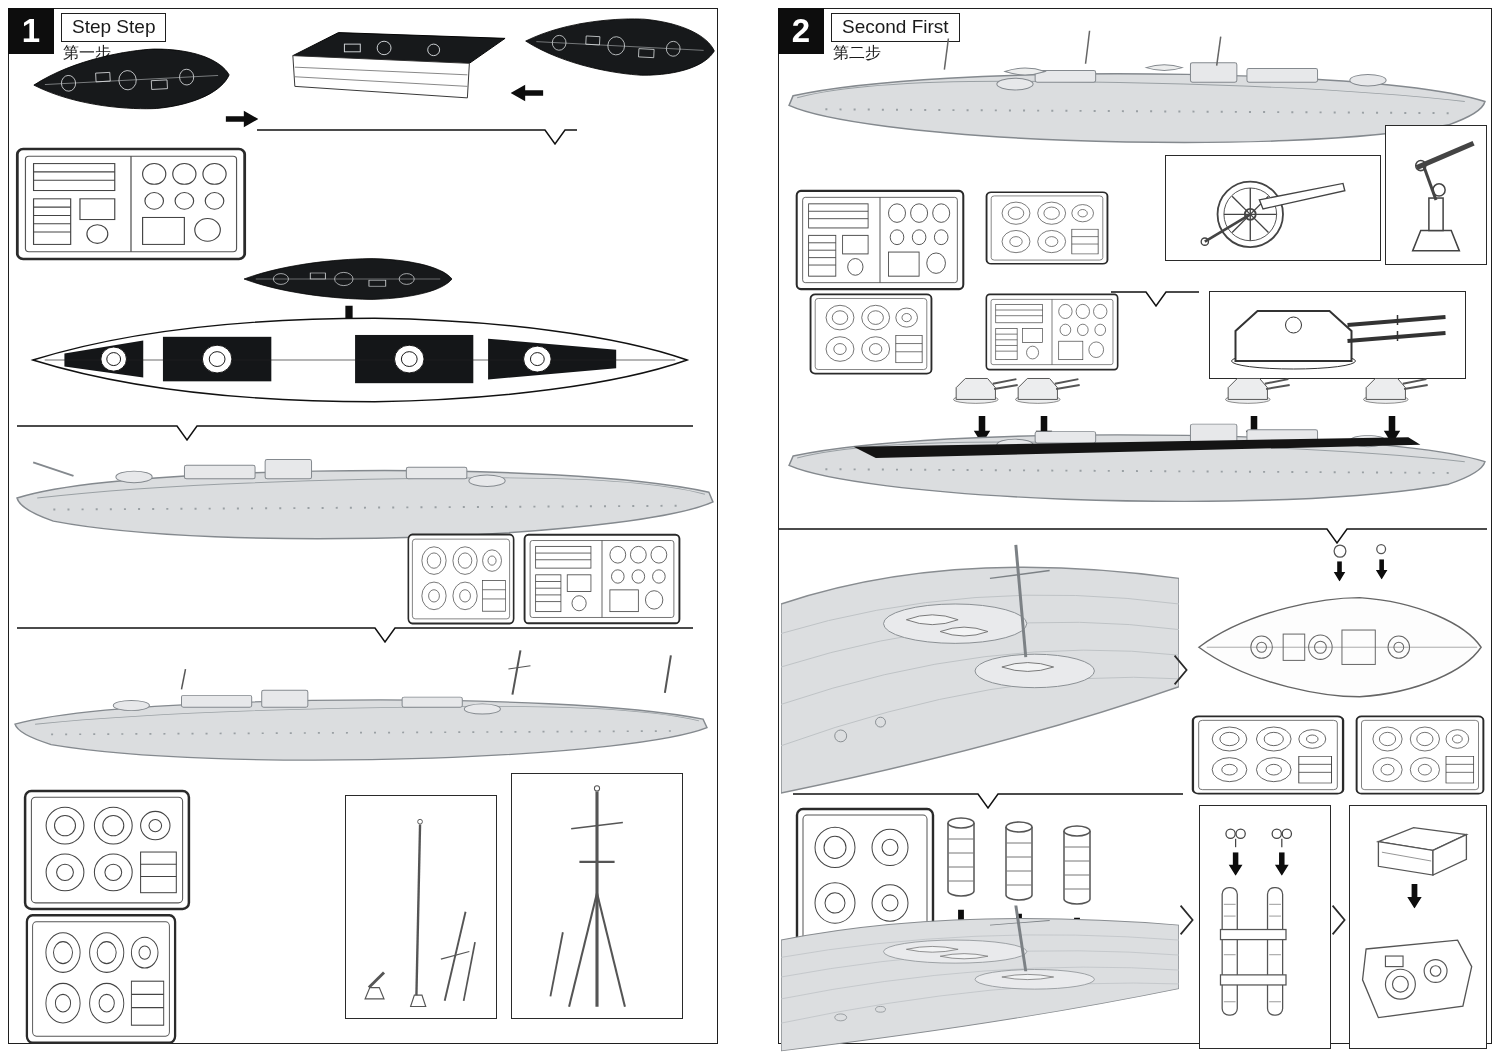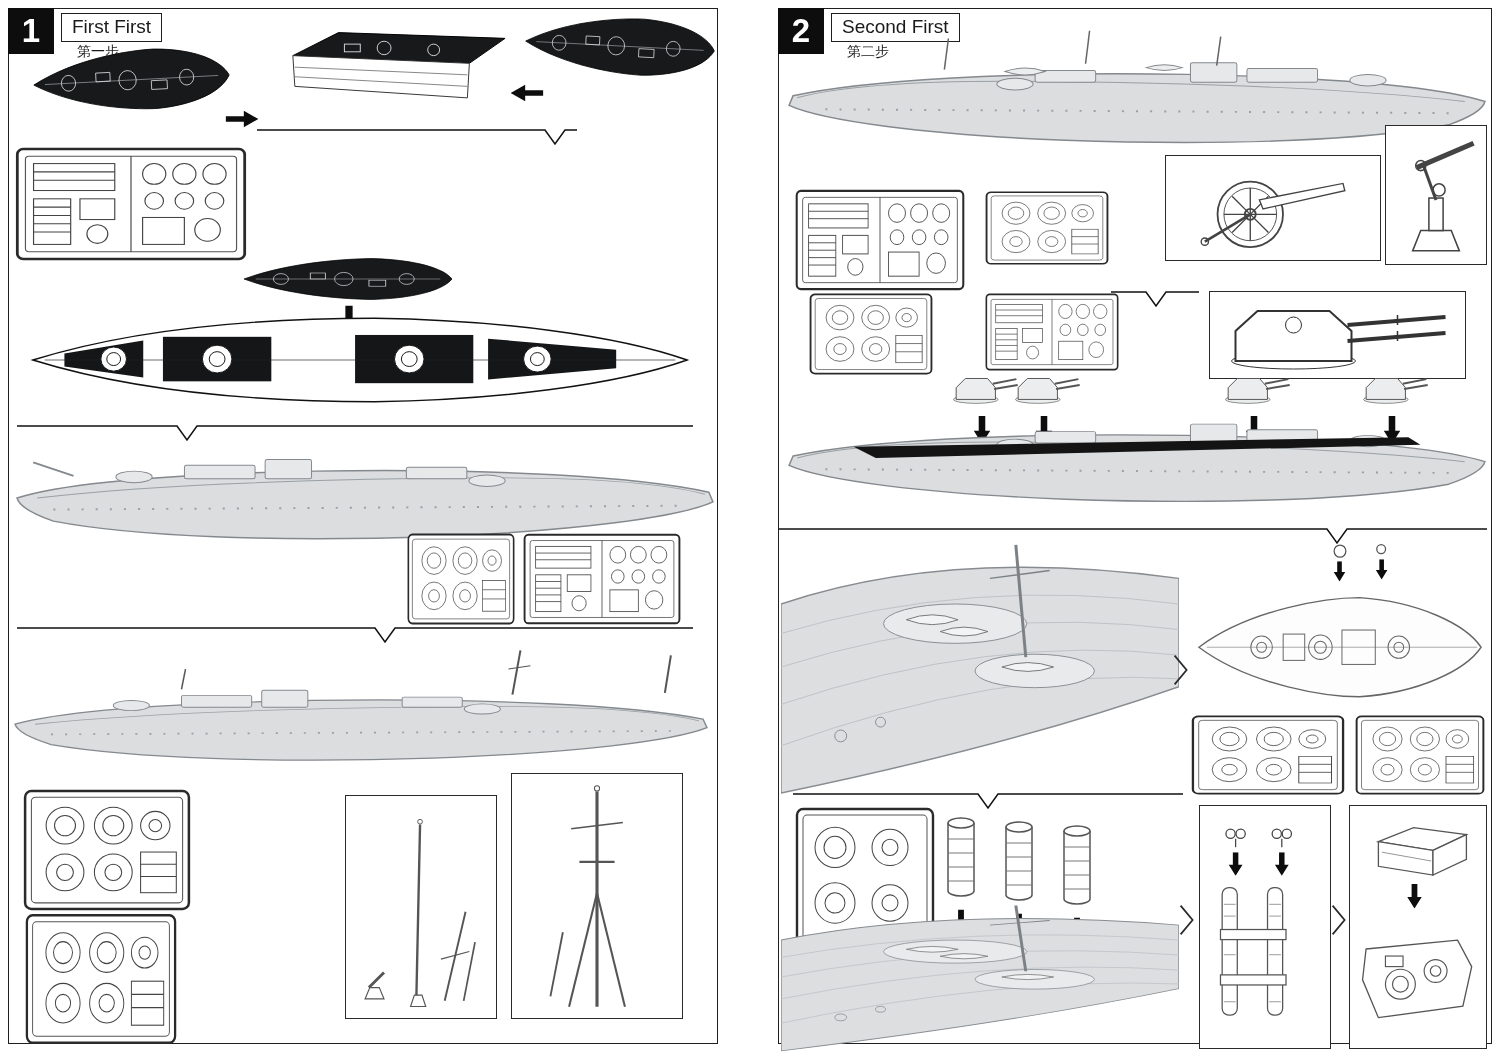--- a/index.html
+++ b/index.html
@@ -5,21 +5,21 @@
   *{box-sizing:border-box}
   html,body{margin:0;padding:0;background:#ffffff}
   body{font-family:"Liberation Sans","DejaVu Sans",sans-serif;color:#1a1a1a}
   #sheet{position:relative;width:1500px;height:1052px;background:#fff;overflow:hidden}
   .panel{position:absolute;border:1.6px solid #1f1f1f;background:#fff}
   .abs{position:absolute}
   .badge{position:absolute;left:-1px;top:-1px;width:46px;height:46px;background:#0d0d0d;color:#fff;
          font-weight:bold;font-size:33px;display:flex;align-items:center;justify-content:center}
   .titlebox{position:absolute;left:52px;top:4px;border:1.8px solid #1f1f1f;padding:1px 10px 2px;
             font-size:19px;line-height:24px;white-space:nowrap;background:#fff}
-  .subtitle{position:absolute;left:68px;top:34px;font-size:14px}
+  .subtitle{position:absolute;left:54px;top:34px;font-size:16px}
   .framebox{position:absolute;border:1.6px solid #2a2a2a;background:#fff;
             display:flex;align-items:center;justify-content:center;overflow:hidden}
   .fill{width:100%;height:100%;display:block}
   svg{display:block}
 </style>
 </head>
 <body>
 
 <svg style="position:absolute;width:0;height:0" aria-hidden="true">
   <defs>
@@ -311,21 +311,21 @@
         <rect x="38" y="158" width="20" height="12"></rect>
       </g>
     </symbol>
   </defs>
 </svg>
 
 <div id="sheet">
 
   <div class="panel" style="left:8px;top:8px;width:710px;height:1036px">
     <div class="badge">1</div>
-    <div class="titlebox">First First</div>
+    <div class="titlebox">Step Step</div>
     <div class="subtitle">第一步</div>
 
     <div class="abs" style="left:20px;top:36px;width:205px;height:70px;transform:rotate(-3deg)">
       <svg class="fill" viewBox="0 0 260 80" preserveAspectRatio="none">
           <use href="#deckDark"></use>
         </svg>
     </div>
     <div class="abs" style="left:212px;top:100px;width:42px;height:20px">
       <svg class="fill" viewBox="0 0 36 22">
           <use href="#arrowR"></use>

